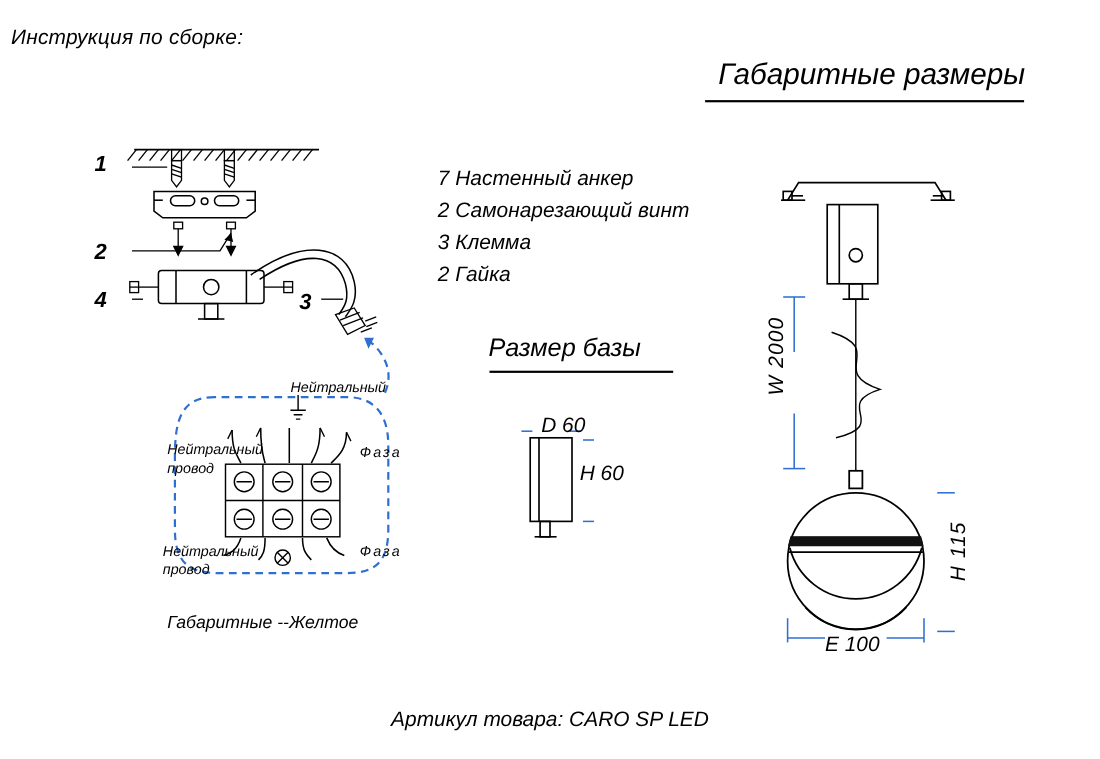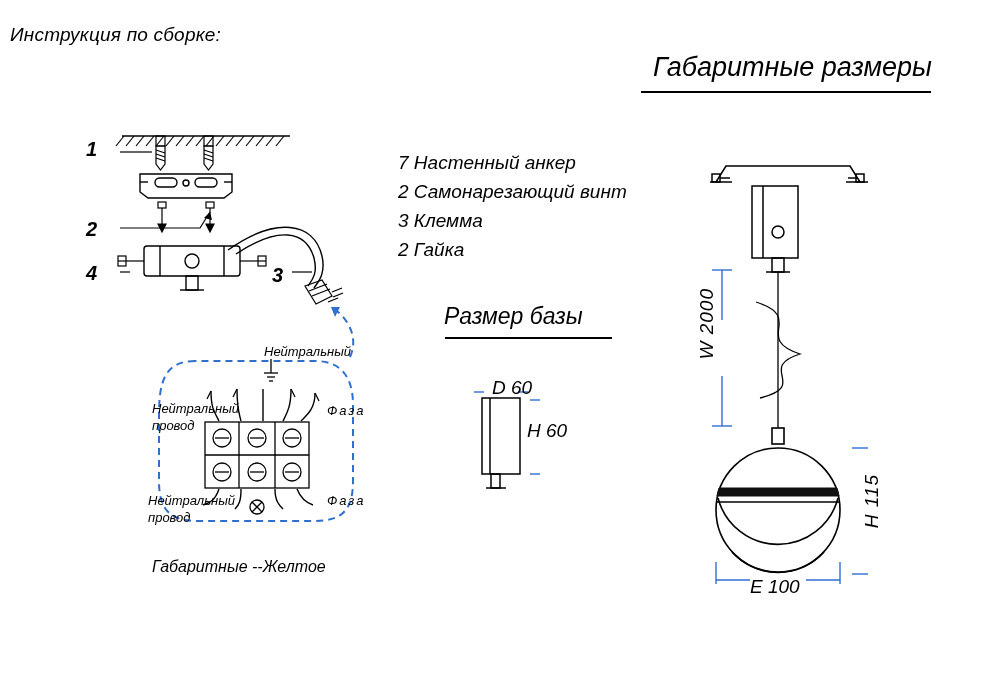--- a/index.html
+++ b/index.html
@@ -387,14 +387,15 @@
       <line x1="180" y1="412" x2="180" y2="434"></line>
       <line x1="56" y1="430" x2="90" y2="430"></line>
       <line x1="146" y1="430" x2="180" y2="430"></line>
     </g>
   </svg>
 
   <div class="abs dim-label" id="dim-w2000">W 2000</div>
   <div class="abs dim-label" id="dim-h115">H 115</div>
   <div class="abs dim-label" id="dim-e100">E 100</div>
 
+  <div class="abs" id="article-line">Артикул товара: CARO SP LED</div>
 
 </div>
 
 </body></html>

